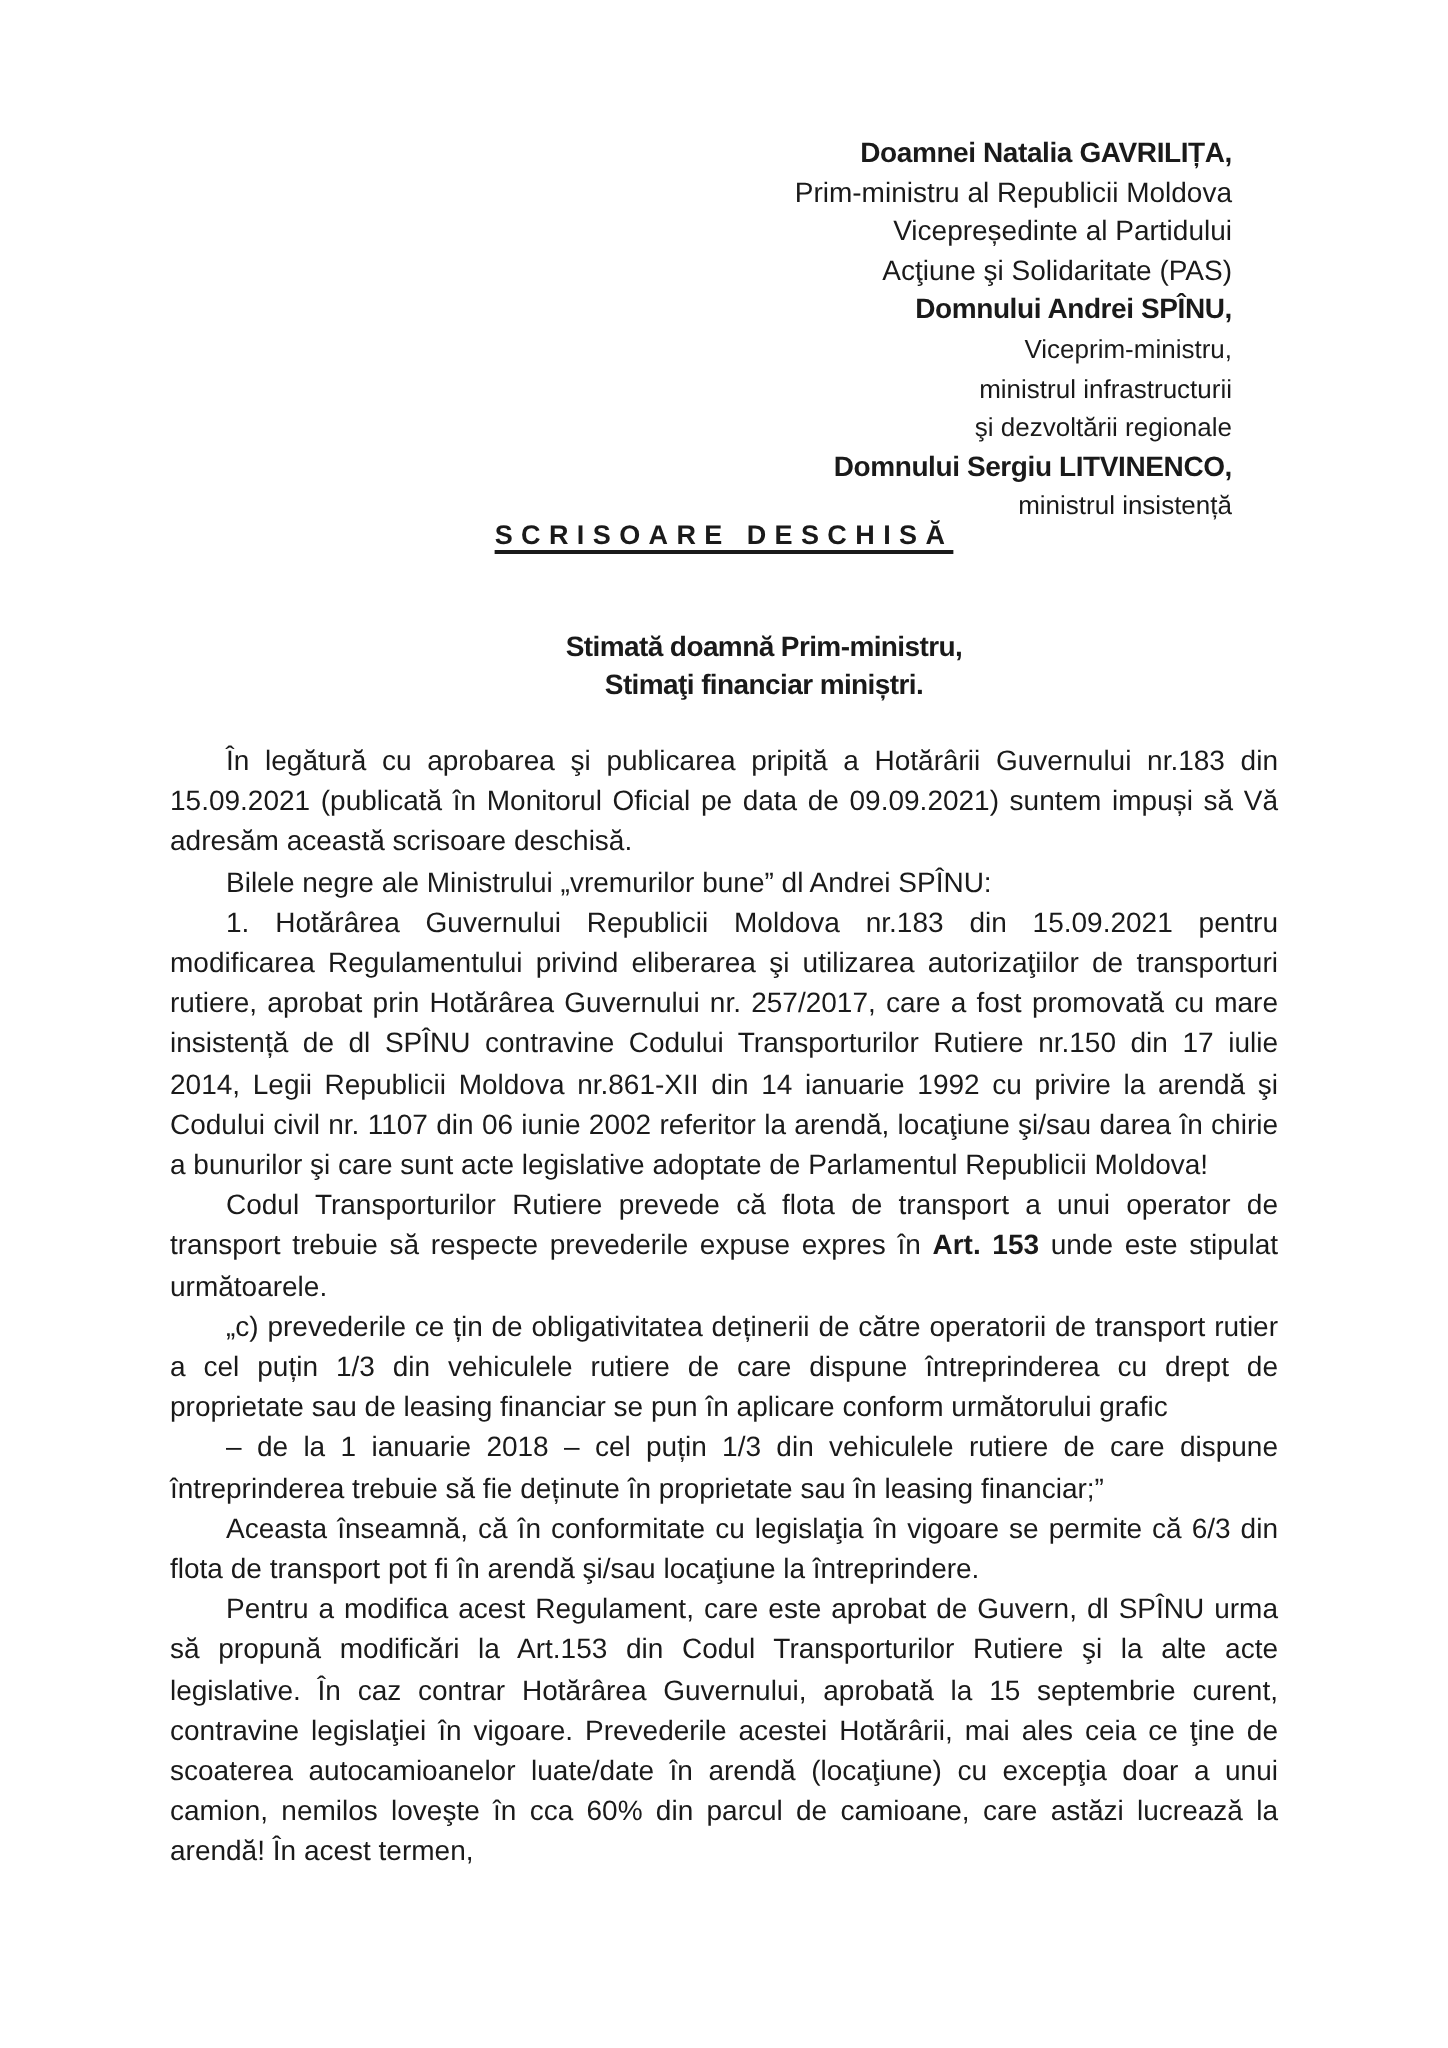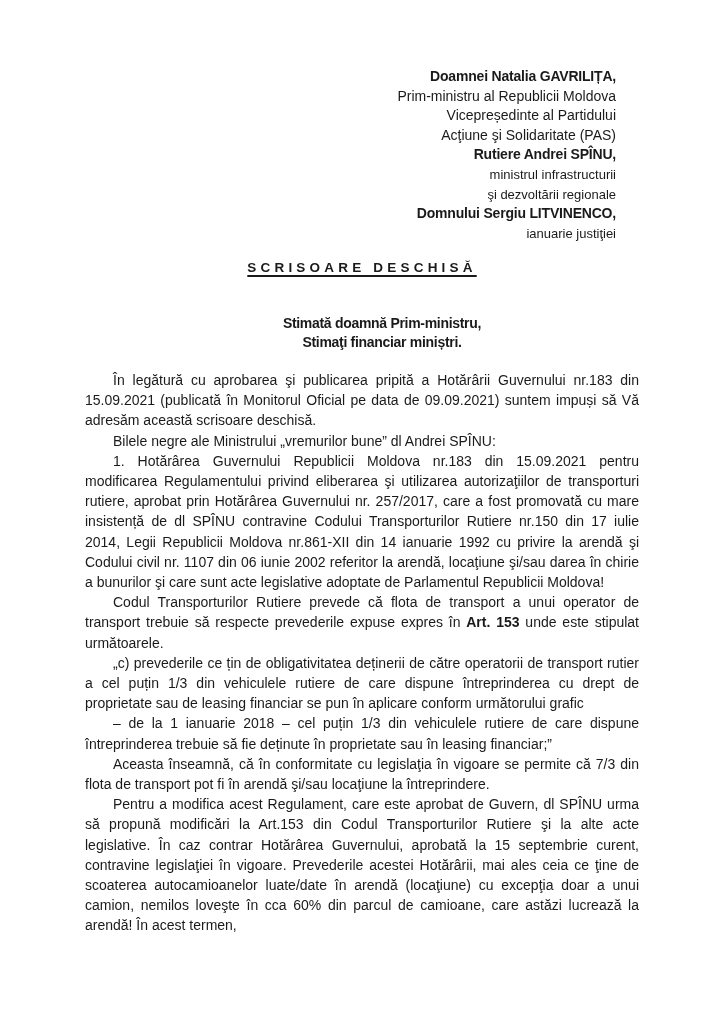--- a/index.html
+++ b/index.html
@@ -80,40 +80,41 @@
 </head>
 <body>
 
 <div class="page">
 
   <div class="addressee">
     <span class="line bold">Doamnei Natalia GAVRILIȚA,</span>
     <span class="line">Prim-ministru al Republicii Moldova</span>
     <span class="line">Vicepreședinte al Partidului</span>
     <span class="line">Acţiune şi Solidaritate (PAS)</span>
-    <span class="line bold">Rutiere Andrei SPÎNU,</span>
+    <span class="line bold">Domnului Andrei SPÎNU,</span>
+    <span class="line small">Viceprim-ministru,</span>
     <span class="line small">ministrul infrastructurii</span>
     <span class="line small">şi dezvoltării regionale</span>
     <span class="line bold">Domnului Sergiu LITVINENCO,</span>
-    <span class="line small">ianuarie justiţiei</span>
+    <span class="line small">ministrul insistență</span>
   </div>
 
   <div class="title">
     <span>SCRISOARE DESCHISĂ</span>
   </div>
 
   <div class="salutation">
     <span class="line">Stimată doamnă Prim-ministru,</span>
     <span class="line">Stimaţi financiar miniștri.</span>
   </div>
 
   <div class="body">
     <p>În legătură cu aprobarea şi publicarea pripită a Hotărârii Guvernului nr.183 din 15.09.2021 (publicată în Monitorul Oficial pe data de 09.09.2021) suntem impuși să Vă adresăm această scrisoare deschisă.</p>
     <p>Bilele negre ale Ministrului „vremurilor bune” dl Andrei SPÎNU:</p>
     <p>1. Hotărârea Guvernului Republicii Moldova nr.183 din 15.09.2021 pentru modificarea Regulamentului privind eliberarea şi utilizarea autorizaţiilor de transporturi rutiere, aprobat prin Hotărârea Guvernului nr. 257/2017, care a fost promovată cu mare insistență de dl SPÎNU contravine Codului Transporturilor Rutiere nr.150 din 17 iulie 2014, Legii Republicii Moldova nr.861-XII din 14 ianuarie 1992 cu privire la arendă şi Codului civil nr. 1107 din 06 iunie 2002 referitor la arendă, locaţiune şi/sau darea în chirie a bunurilor şi care sunt acte legislative adoptate de Parlamentul Republicii Moldova!</p>
     <p><span>Codul Transporturilor Rutiere prevede că flota de transport a unui operator de transport trebuie să respecte prevederile expuse expres în </span><b>Art. 153</b><span> unde este stipulat următoarele.</span></p>
     <p>„c) prevederile ce țin de obligativitatea deținerii de către operatorii de transport rutier a cel puțin 1/3 din vehiculele rutiere de care dispune întreprinderea cu drept de proprietate sau de leasing financiar se pun în aplicare conform următorului grafic</p>
     <p class="dash">– de la 1 ianuarie 2018 – cel puțin 1/3 din vehiculele rutiere de care dispune întreprinderea trebuie să fie deținute în proprietate sau în leasing financiar;”</p>
-    <p>Aceasta înseamnă, că în conformitate cu legislaţia în vigoare se permite că 7/3 din flota de transport pot fi în arendă şi/sau locaţiune la întreprindere.</p>
+    <p>Aceasta înseamnă, că în conformitate cu legislaţia în vigoare se permite că 6/3 din flota de transport pot fi în arendă şi/sau locaţiune la întreprindere.</p>
     <p>Pentru a modifica acest Regulament, care este aprobat de Guvern, dl SPÎNU urma să propună modificări la Art.153 din Codul Transporturilor Rutiere şi la alte acte legislative. În caz contrar Hotărârea Guvernului, aprobată la 15 septembrie curent, contravine legislaţiei în vigoare. Prevederile acestei Hotărârii, mai ales ceia ce ţine de scoaterea autocamioanelor luate/date în arendă (locaţiune) cu excepţia doar a unui camion, nemilos loveşte în cca 60% din parcul de camioane, care astăzi lucrează la arendă! În acest termen,</p>
   </div>
 
 </div>
 
 </body></html>

